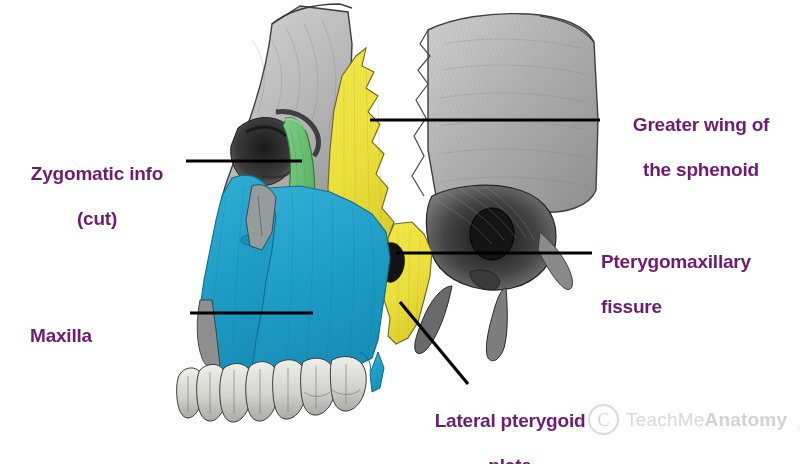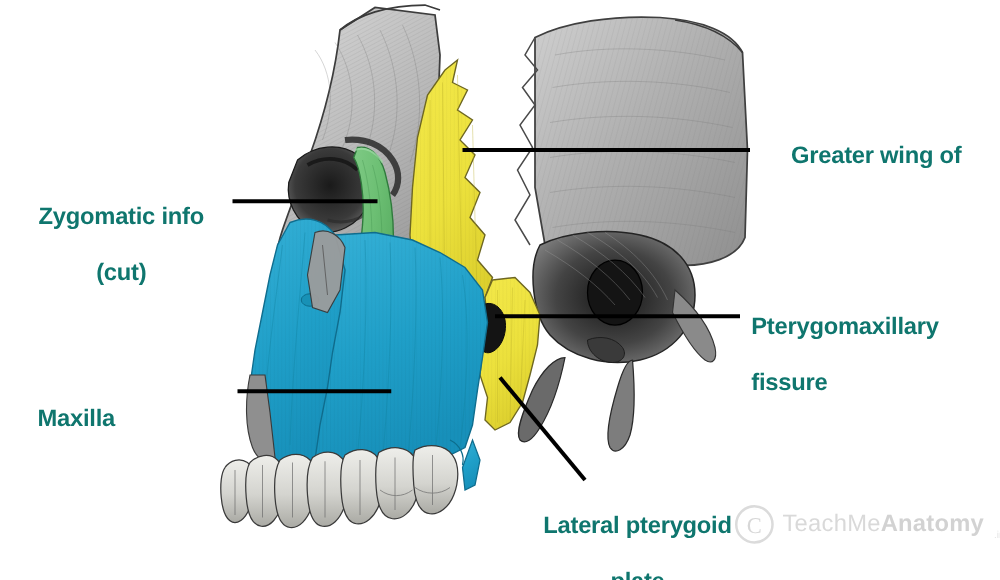--- a/index.html
+++ b/index.html
@@ -21,21 +21,21 @@
     top: 0;
     width: 800px;
     height: 464px;
   }
   .label {
     position: absolute;
     font-family: "Liberation Sans", sans-serif;
     font-weight: bold;
     font-size: 19px;
     line-height: 1.18;
-    color: #0f766e;
+    color: #701a75;
     white-space: pre-line;
     letter-spacing: -0.2px;
   }
 
   #label-zygomatic { left: 8px;  top: 141px; width: 178px; text-align: center; }
   #label-maxilla   { left: 30px; top: 303px; width: 152px; text-align: left; }
   #label-sphenoid  { left: 606px; top: 92px;  width: 190px; text-align: center; }
   #label-fissure   { left: 601px; top: 229px; width: 200px; text-align: left; }
   #label-pterygoid { left: 398px; top: 388px; width: 224px; text-align: center; }
 
@@ -347,20 +347,21 @@
     <span>Zygomatic info</span><br>
     <span>(cut)</span>
   </div>
 
   <div class="label" id="label-maxilla">
     <span>Maxilla</span>
   </div>
 
   <div class="label" id="label-sphenoid">
     <span>Greater wing of</span><br>
+    <span>the sphenoid</span>
   </div>
 
   <div class="label" id="label-fissure">
     <span>Pterygomaxillary</span><br>
     <span>fissure</span>
   </div>
 
   <div class="label" id="label-pterygoid">
     <span>Lateral pterygoid</span><br>
     <span>plate</span>

